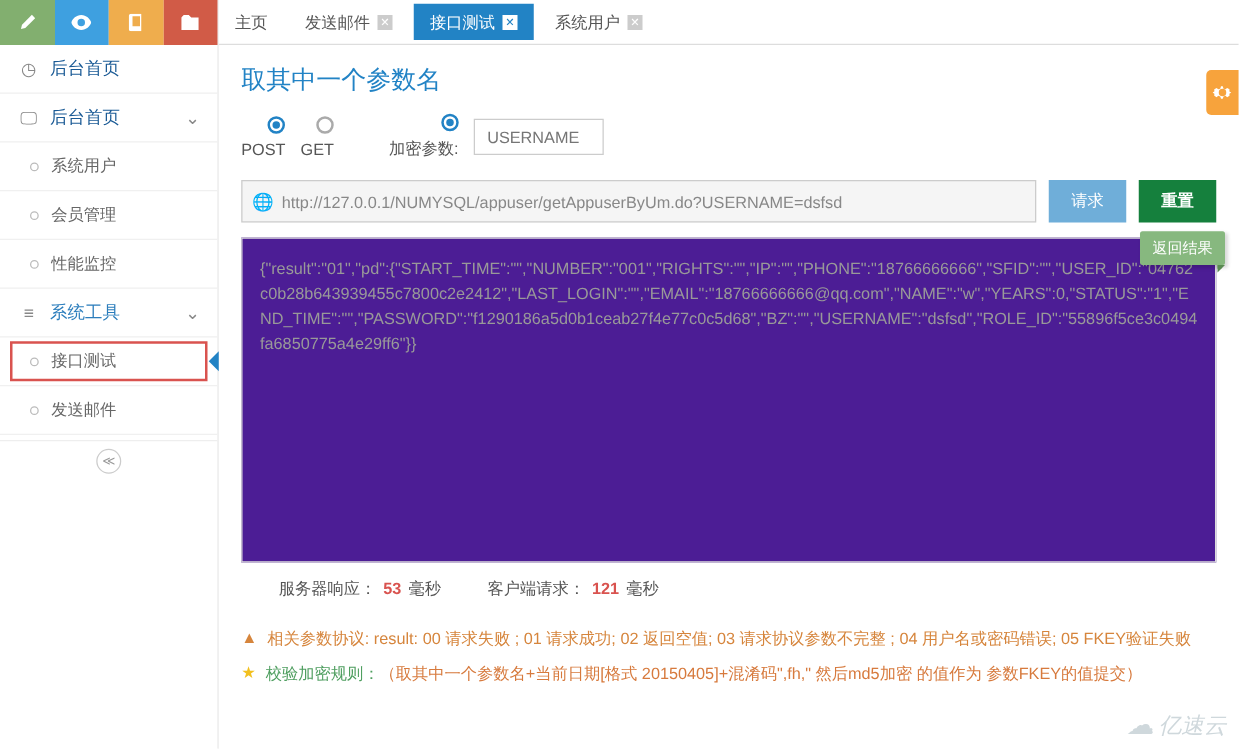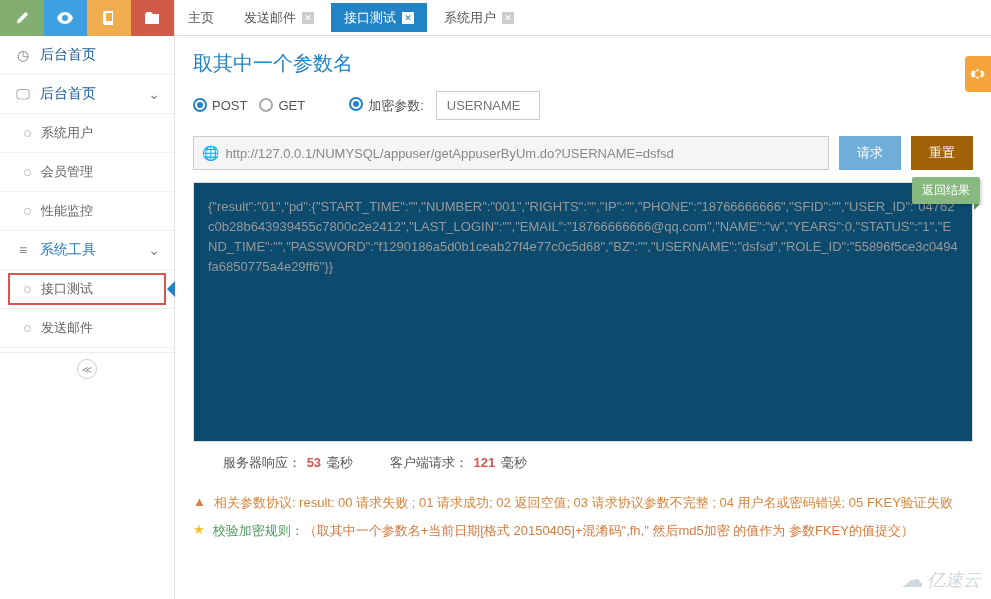--- a/index.html
+++ b/index.html
@@ -36,35 +36,35 @@
     .tabs { display: flex; align-items: center; height: 36px; padding: 0 0; border-bottom: 1px solid #ddd; gap: 4px; }
     .tab { display: flex; align-items: center; padding: 5px 12px; font-size: 13px; color: #555; cursor: pointer; border: 1px solid transparent; border-bottom: none; }
     .tab .close { margin-left: 6px; width: 12px; height: 12px; background: #ccc; color: #fff; font-size: 9px; display: flex; align-items: center; justify-content: center; line-height: 1; }
     .tab.active { background: #2283c5; color: #fff; }
     .tab.active .close { background: #fff; color: #2283c5; }
     
     .content { flex: 1; padding: 14px 18px 18px; overflow: auto; position: relative; }
     .page-title { font-size: 20px; color: #2283c5; font-weight: 400; margin-bottom: 14px; }
     
     .form-row { display: flex; align-items: center; gap: 12px; margin-bottom: 16px; }
-    .radio { display: inline-flex; align-items: flex-start; gap: 5px; cursor: pointer; }
+    .radio { display: inline-flex; align-items: flex-end; gap: 5px; cursor: pointer; flex-direction: column; }
     .radio-dot { width: 14px; height: 14px; border: 2px solid #2283c5; border-radius: 50%; display: inline-flex; align-items: center; justify-content: center; }
     .radio.checked .radio-dot::after { content: ""; width: 6px; height: 6px; background: #2283c5; border-radius: 50%; }
     .radio.unchecked .radio-dot { border-color: #aaa; }
     .param-input { border: 1px solid #ccc; padding: 6px 10px; color: #aaa; font-size: 13px; width: 104px; }
     
     .url-row { display: flex; gap: 10px; margin-bottom: 12px; }
     .url-input { flex: 1; display: flex; align-items: center; border: 1px solid #ccc; background: #f5f5f5; padding: 0 8px; height: 34px; }
     .url-input .globe { color: #999; margin-right: 6px; font-size: 14px; }
     .url-input span.url-text { color: #888; white-space: nowrap; overflow: hidden; }
     .btn { padding: 0 18px; height: 34px; color: #fff; border: none; font-size: 13px; cursor: pointer; }
     .btn-blue { background: #6faed9; }
-    .btn-teal { background: #a16207; }
-    
-    .result-box { position: relative; border: 1px solid #dcdcdc; background: #0c4a6e; padding: 14px; min-height: 260px; margin-bottom: 12px; }
+    .btn-teal { background: #15803d; font-weight: bold; }
+    
+    .result-box { position: relative; border: 1px solid #dcdcdc; background: #4c1d95; padding: 14px; min-height: 260px; margin-bottom: 12px; }
     .result-text { color: #999; line-height: 1.55; word-break: break-all; font-size: 13px; }
     .result-tag { position: absolute; right: -8px; top: -6px; background: #87b87f; color: #fff; padding: 5px 10px; font-size: 12px; border-radius: 2px; box-shadow: 2px 2px 3px rgba(0,0,0,0.15); }
     .result-tag::after { content: ""; position: absolute; right: 0; bottom: -6px; border: 3px solid transparent; border-top-color: #5a8a52; border-left-color: #5a8a52; }
     
     .timing { text-align: left; padding-left: 30px; margin-bottom: 22px; color: #555; }
     .timing .val { color: #d9534f; font-weight: bold; margin: 0 2px; }
     .timing .gap { display: inline-block; width: 30px; }
     
     .note { display: flex; align-items: flex-start; gap: 8px; font-size: 13px; margin-bottom: 10px; }
     .note.orange { color: #d6853c; }

